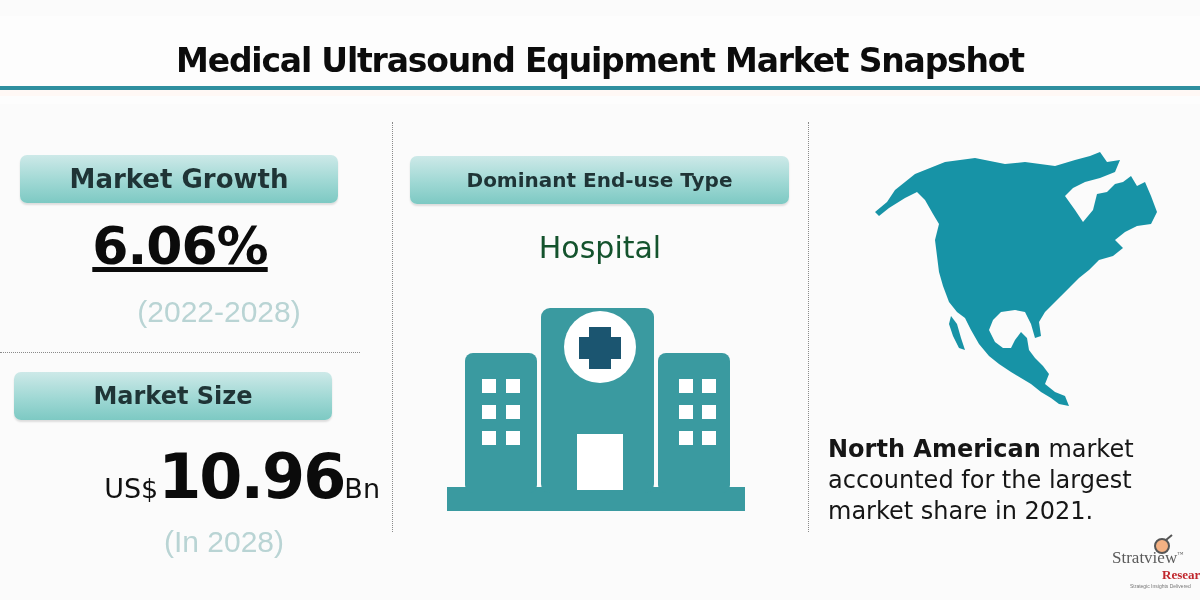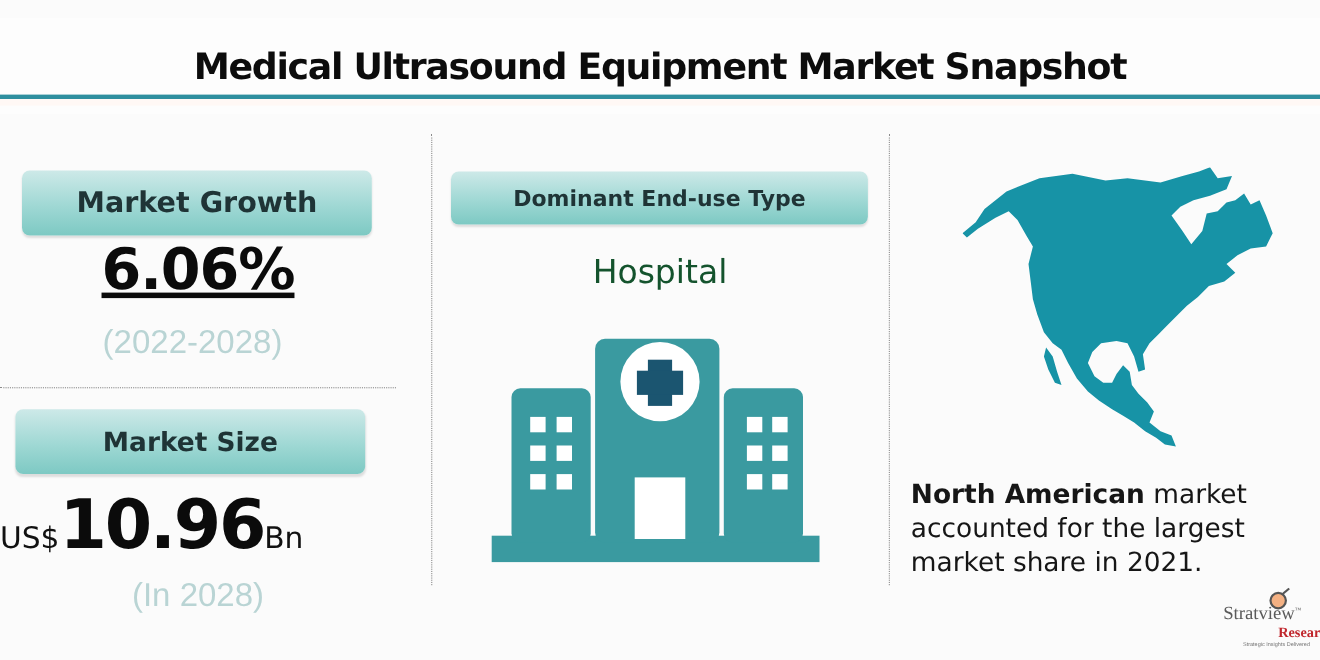--- a/index.html
+++ b/index.html
@@ -19,36 +19,36 @@
   }
   .title-rule {
     position: absolute; left: 0; top: 86px; width: 1200px; height: 4px;
     background: #2f8f9f;
   }
   .below-rule {
     position: absolute; left: 0; top: 90px; width: 1200px; height: 6px;
     background: #fff8f5;
   }
   .pill {
-    position: absolute; height: 59px; border-radius: 7px;
+    position: absolute; height: 48px; border-radius: 7px;
     background: linear-gradient(to bottom, #cde9e8 0%, #9fd8d4 55%, #7dc9c3 100%);
     box-shadow: 0 2px 2px rgba(0,0,0,0.12);
     display: flex; align-items: center; justify-content: center;
     font-weight: bold; color: #1f3436;
   }
   .vdiv {
     position: absolute; top: 122px; width: 0; height: 410px;
     border-left: 1.5px dotted #8a8a8a;
   }
   .hdiv {
     position: absolute; left: 0; top: 352px; width: 360px; height: 0;
     border-top: 1.5px dotted #8a8a8a;
   }
   .big { position: absolute; font-weight: bold; color: #0b0b0b; text-align: center; }
-  .sub { position: absolute; color: #b9d4d4; text-align: center; font-family: "Liberation Sans", sans-serif; }
+  .sub { position: absolute; color: #b9d4d4; text-align: center; font-family: "Liberation Sans", sans-serif; margin-left: 44px; }
   .map-text {
     position: absolute; left: 828px; top: 434px; width: 370px;
     font-size: 24px; line-height: 31px; color: #161616;
     font-family: "DejaVu Sans", sans-serif;
   }
   .map-text b { font-weight: bold; }
   .logo {
     position: absolute; left: 1108px; top: 534px; width: 92px; height: 64px;
     font-family: "Liberation Serif", serif;
   }
@@ -60,21 +60,21 @@
 <div class="title-rule"></div>
 <div class="below-rule"></div>
 
 <div class="pill" style="left:20px; top:155px; width:318px; font-size:26px;">Market Growth</div>
 <div class="big" style="left:0; top:216px; width:360px; font-size:52px; letter-spacing:-1px;text-decoration:underline;">6.06%</div>
 <div class="sub" style="left:0; top:295px; width:350px; font-size:30px;">(2022-2028)</div>
 
 <div class="hdiv"></div>
 
 <div class="pill" style="left:14px; top:372px; width:318px; font-size:24px;">Market Size</div>
-<div style="position:absolute; left:0; top:440px; width:380px; text-align:left; white-space:nowrap;">
+<div style="position:absolute; left:0; top:440px; width:380px; text-align:right; white-space:nowrap;">
   <span style="font-size:27px; color:#111; font-family:'DejaVu Sans',sans-serif;">US$</span><span style="font-size:62px; font-weight:bold; letter-spacing:-2px; color:#0b0b0b;">10.96</span><span style="font-size:27px; color:#111;">Bn</span>
 </div>
 <div class="sub" style="left:0; top:525px; width:360px; font-size:30px;">(In 2028)</div>
 
 <div class="vdiv" style="left:392px;"></div>
 
 <div class="pill" style="left:410px; top:156px; width:379px; height:48px; font-size:20px;">Dominant End-use Type</div>
 <div style="position:absolute; left:400px; top:230px; width:400px; text-align:center; font-size:30px; color:#14532d;">Hospital</div>
 
 <svg style="position:absolute; left:445px; top:305px;" width="305" height="210" viewBox="0 0 305 210">

